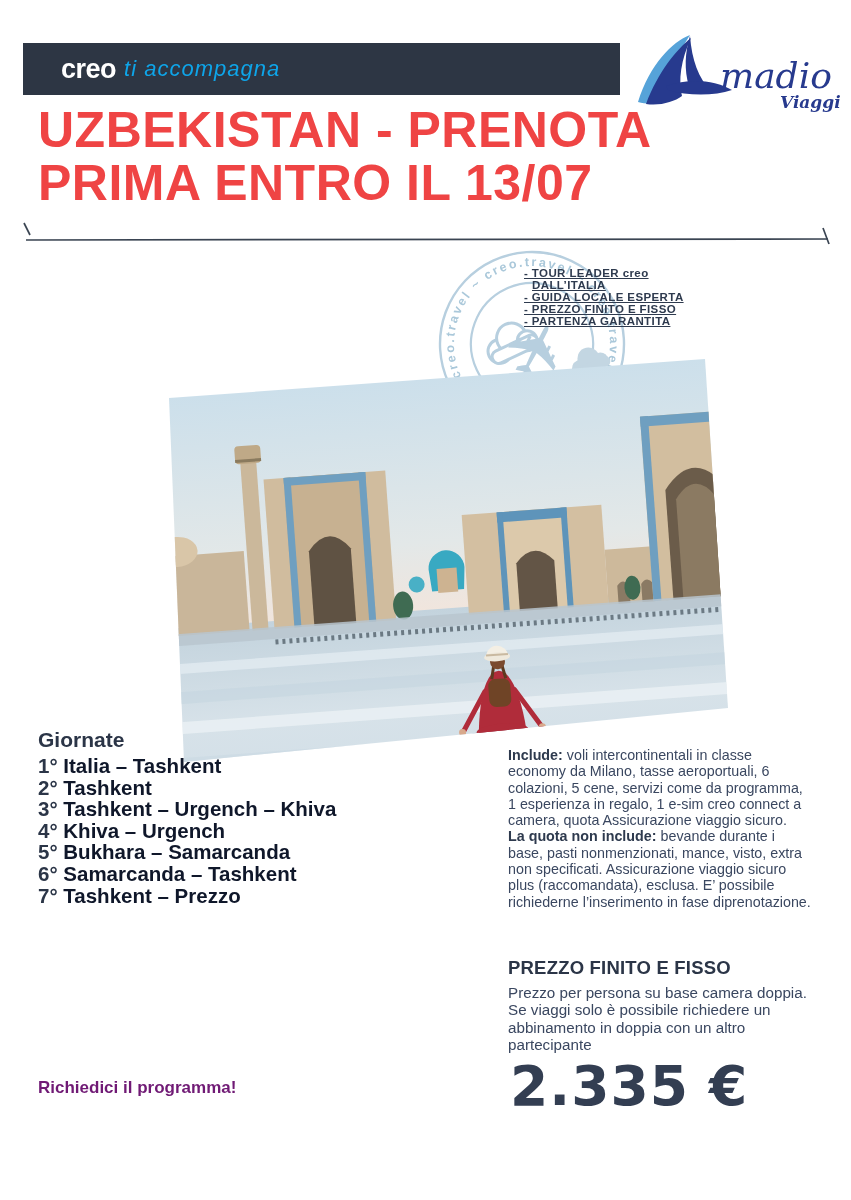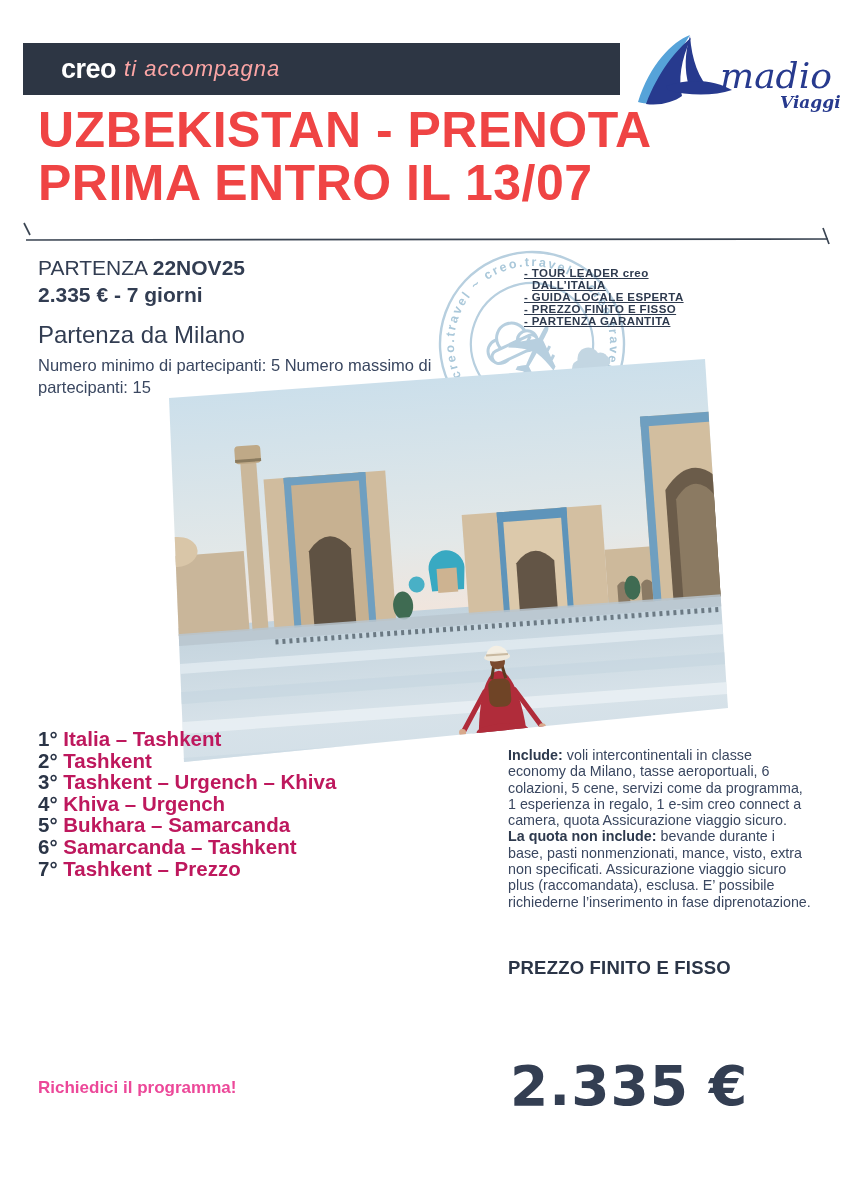--- a/index.html
+++ b/index.html
@@ -4,21 +4,21 @@
 <style>
   html,body{margin:0;padding:0;background:#ffffff;}
   .page{position:relative;width:851px;height:1190px;margin:16px auto;background:#ffffff;
         overflow:hidden;font-family:"Liberation Sans",sans-serif;color:#333e52;}
   .abs{position:absolute;}
 
   
   .header-bar{left:23px;top:27px;width:597px;height:52px;background:#2d3644;
               display:flex;align-items:center;padding-left:38px;box-sizing:border-box;}
   .brand-bold{color:#fff;font-weight:bold;font-size:27px;letter-spacing:-.5px;}
-  .brand-script{color:#fca5a5;font-style:italic;font-size:22px;margin-left:8px;letter-spacing:1px;}
+  .brand-script{color:#0ea5e9;font-style:italic;font-size:22px;margin-left:8px;letter-spacing:1px;}
 
   
   .title{left:38px;top:88px;width:740px;font-size:50px;line-height:53px;font-weight:bold;
          color:#ef4444;letter-spacing:.5px;}
 
   
   .trip{left:38px;top:240px;width:420px;color:#323d52;}
   .trip .l1{font-size:21px;}
   .trip .l2{font-size:21px;font-weight:bold;margin-top:3px;}
   .trip .city{font-size:24px;margin-top:14px;}
@@ -27,35 +27,35 @@
   
   .stamp-list{left:524px;top:252px;width:180px;font-size:11.5px;line-height:11.9px;
               font-weight:bold;letter-spacing:.4px;color:#2e3a4e;text-decoration:underline;}
   .stamp-list .indent{padding-left:8px;}
 
   
   .itinerary{left:38px;top:712px;width:420px;}
   .itinerary .head{font-size:21px;font-weight:bold;color:#2b3547;margin-bottom:3px;}
   .itinerary .row{font-size:20.5px;line-height:21.6px;font-weight:bold;}
   .itinerary .num{color:#2b3547;}
-  .itinerary .route{color:#be185d;}
+  .itinerary .route{color:#0f172a;}
 
   
   .include{left:508px;top:731px;width:305px;font-size:14.3px;line-height:16.3px;color:#3a4760;}
   .include p{margin:0;}
   .include b{color:#2e3a4e;text-align:right;}
 
   
   .prezzo{left:508px;top:941px;width:305px;color:#3a4760;}
   .prezzo .head{font-size:18.5px;font-weight:bold;color:#2b3547;letter-spacing:.2px;}
   .prezzo .txt{font-size:15.2px;line-height:17.4px;margin-top:5px;}
   .big-price{left:510px;top:1038px;font-family:"DejaVu Sans",sans-serif;font-size:55px;
              font-weight:bold;letter-spacing:1px;color:#333e52;}
 
-  .cta{left:38px;top:1062px;font-size:17px;font-weight:bold;color:#ec4899;}
+  .cta{left:38px;top:1062px;font-size:17px;font-weight:bold;color:#701a75;}
 </style>
 </head>
 <body>
 
 <div class="page">
 
   <div class="abs header-bar">
     <span class="brand-bold">creo</span>
     <span class="brand-script">ti accompagna</span>
   </div>
@@ -73,32 +73,20 @@
     <div>UZBEKISTAN - PRENOTA</div>
     <div>PRIMA ENTRO IL 13/07</div>
   </div>
 
   <svg class="abs" style="left:20px;top:198px;" width="815" height="34" viewBox="0 0 815 34">
     <line x1="6" y1="26" x2="808" y2="25" stroke="#3a4452" stroke-width="1.7"></line>
     <line x1="4" y1="9" x2="10" y2="21" stroke="#3a4452" stroke-width="1.7"></line>
     <line x1="803" y1="14" x2="809" y2="30" stroke="#3a4452" stroke-width="1.7"></line>
   </svg>
 
-  <div class="abs trip">
-    <div class="l1">
-      <span>PARTENZA</span>
-      <b>22NOV25</b>
-    </div>
-    <div class="l2">2.335 € - 7 giorni</div>
-    <div class="city">Partenza da Milano</div>
-    <div class="pax">
-      <div>Numero minimo di partecipanti: 5 Numero massimo di</div>
-      <div>partecipanti: 15</div>
-    </div>
-  </div>
 
   <svg class="abs" style="left:426px;top:222px;" width="212" height="212" viewBox="0 0 212 212">
     <g transform="rotate(-25 106 106)">
       <circle cx="106" cy="106" r="92" fill="none" stroke="#b7cfdf" stroke-width="2.4"></circle>
       <circle cx="106" cy="106" r="61" fill="none" stroke="#b7cfdf" stroke-width="2.2"></circle>
       <defs>
         <path id="ringpath" d="M 28,106 a 78,78 0 1 1 156,0 a 78,78 0 1 1 -156,0"></path>
       </defs>
       <text font-size="12.5" font-weight="bold" letter-spacing="2.2" fill="#aac8da">
         <textPath href="#ringpath">creo.travel ~ creo.travel ~ creo.travel ~ creo.travel ~ creo.travel</textPath>
@@ -226,34 +214,36 @@
           <circle cx="340" cy="319" r="7.5" fill="#7a4a2e"></circle>
           <path d="M 329,314 A 11 11 0 0 1 351,314 Z" fill="#f4efe4"></path>
           <ellipse cx="340" cy="314" rx="13" ry="4.5" fill="#efe9dc"></ellipse>
           <line x1="329" y1="312" x2="351" y2="312" stroke="#c9b9a0" stroke-width="2"></line>
         </g>
       </g>
     </g>
   </svg>
 
   <div class="abs itinerary">
+    <div class="head">Giornate</div>
     <div class="row"><span class="num">1°</span> <span class="route">Italia – Tashkent</span></div>
     <div class="row"><span class="num">2°</span> <span class="route">Tashkent</span></div>
     <div class="row"><span class="num">3°</span> <span class="route">Tashkent – Urgench – Khiva</span></div>
     <div class="row"><span class="num">4°</span> <span class="route">Khiva – Urgench</span></div>
     <div class="row"><span class="num">5°</span> <span class="route">Bukhara – Samarcanda</span></div>
     <div class="row"><span class="num">6°</span> <span class="route">Samarcanda – Tashkent</span></div>
     <div class="row"><span class="num">7°</span> <span class="route">Tashkent – Prezzo</span></div>
   </div>
 
   <div class="abs include">
     <p><b>Include:</b><span> voli intercontinentali in classe economy da Milano, tasse aeroportuali, 6 colazioni, 5 cene, servizi come da programma, 1 esperienza in regalo, 1 e-sim creo connect a camera, quota  Assicurazione viaggio sicuro.</span></p>
     <p><b>La quota non include:</b><span> bevande durante i base, pasti nonmenzionati, mance, visto,  extra non specificati. Assicurazione viaggio sicuro plus (raccomandata), esclusa. E’ possibile richiederne l’inserimento in fase diprenotazione.</span></p>
   </div>
 
   <div class="abs prezzo">
     <div class="head">PREZZO FINITO E FISSO</div>
+    <div class="txt">Prezzo per persona su base camera doppia. Se viaggi solo è possibile richiedere un abbinamento in doppia con un altro partecipante</div>
   </div>
   <div class="abs big-price">2.335 €</div>
 
   <div class="abs cta">Richiedici il programma!</div>
 
 </div>
 
 </body></html>

